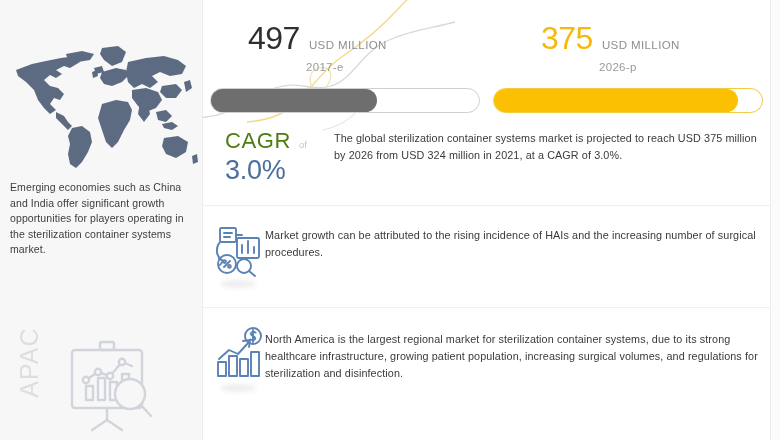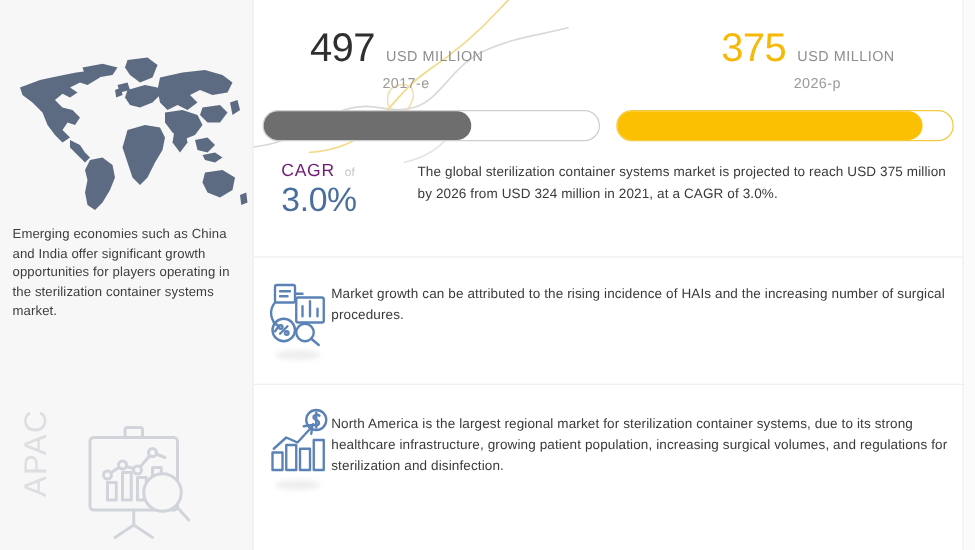--- a/index.html
+++ b/index.html
@@ -99,21 +99,21 @@
     position: absolute;
     left: 0; top: 0;
     width: 568px; height: 120px;
   }
 
   .stat {
     position: absolute;
     top: 22px;
   }
   .stat.left  { left: 45px; }
-  .stat.right { left: 338px; margin-left: 36px; }
+  .stat.right { left: 338px; }
 
   .stat-head {
     display: flex;
     align-items: baseline;
     gap: 9px;
   }
   .stat-num {
     font-size: 32px;
     font-weight: 400;
     line-height: 1;
@@ -173,22 +173,22 @@
     position: absolute;
     left: 22px; top: 6px;
     width: 135px;
   }
   .cagr-top {
     display: flex;
     align-items: baseline;
     gap: 8px;
   }
   .cagr-word {
-    font-size: 14px;
-    color: #701a75;
+    font-size: 22px;
+    color: #4d7c0f;
     letter-spacing: 0.6px;
   }
   .cagr-of {
     font-size: 9.5px;
     color: #c6c6c6;
   }
   .cagr-val {
     margin-top: 2px;
     font-size: 27px;
     color: #4a6f9c;

